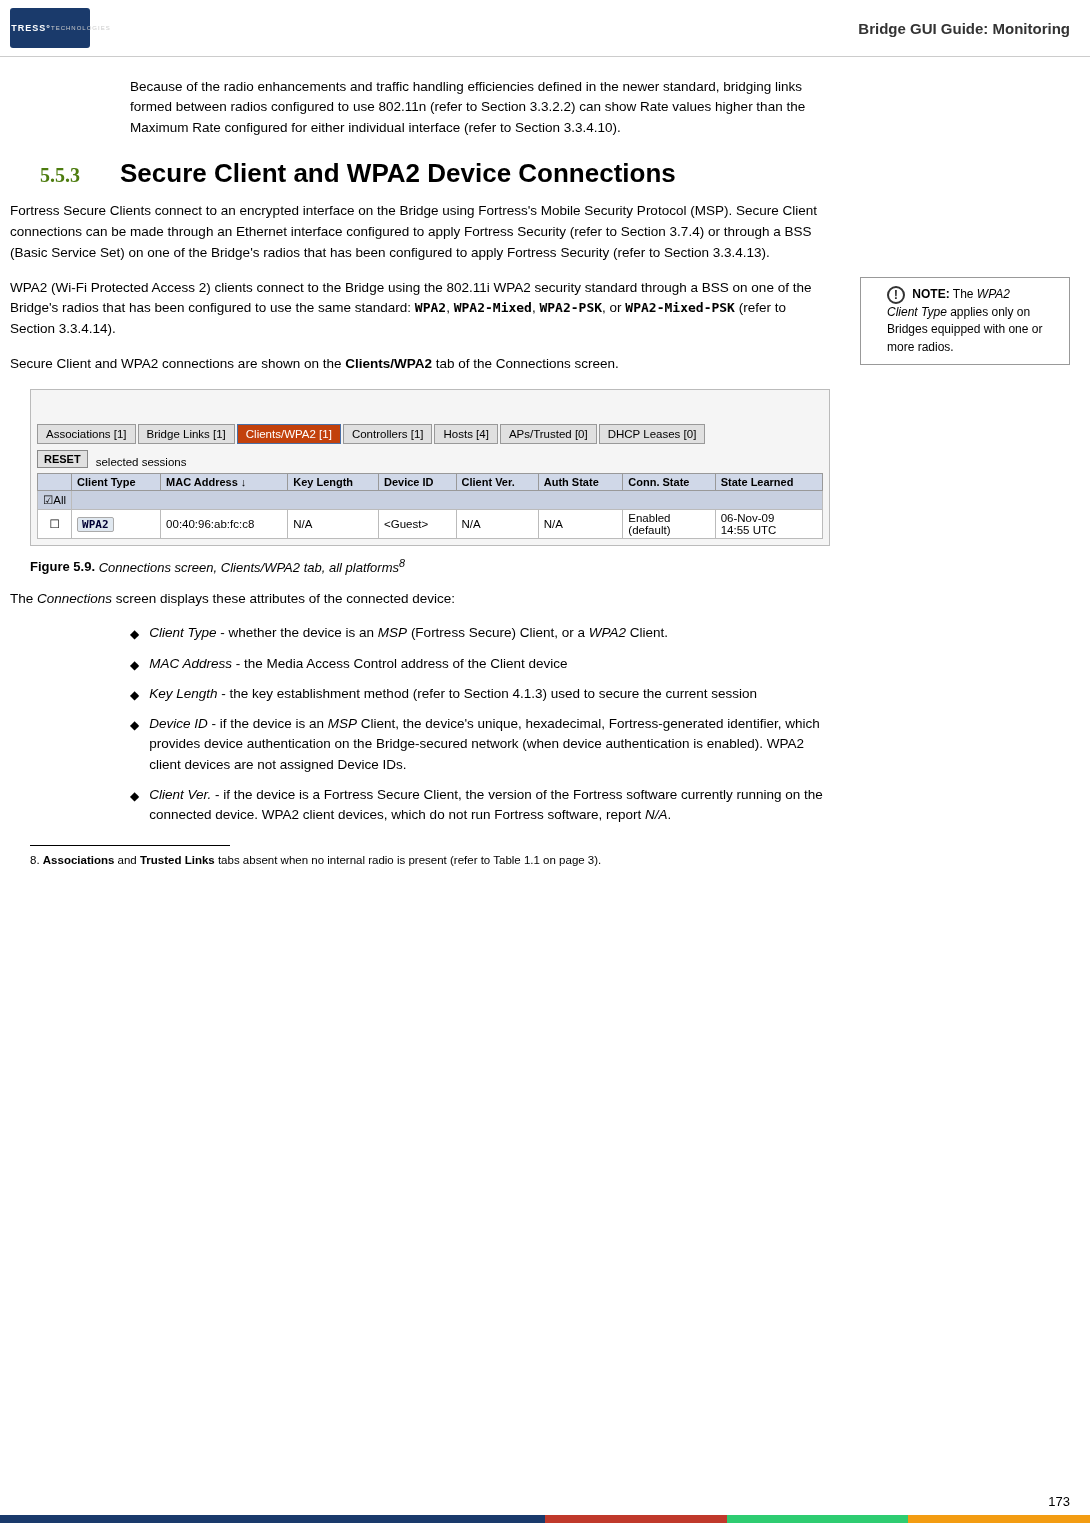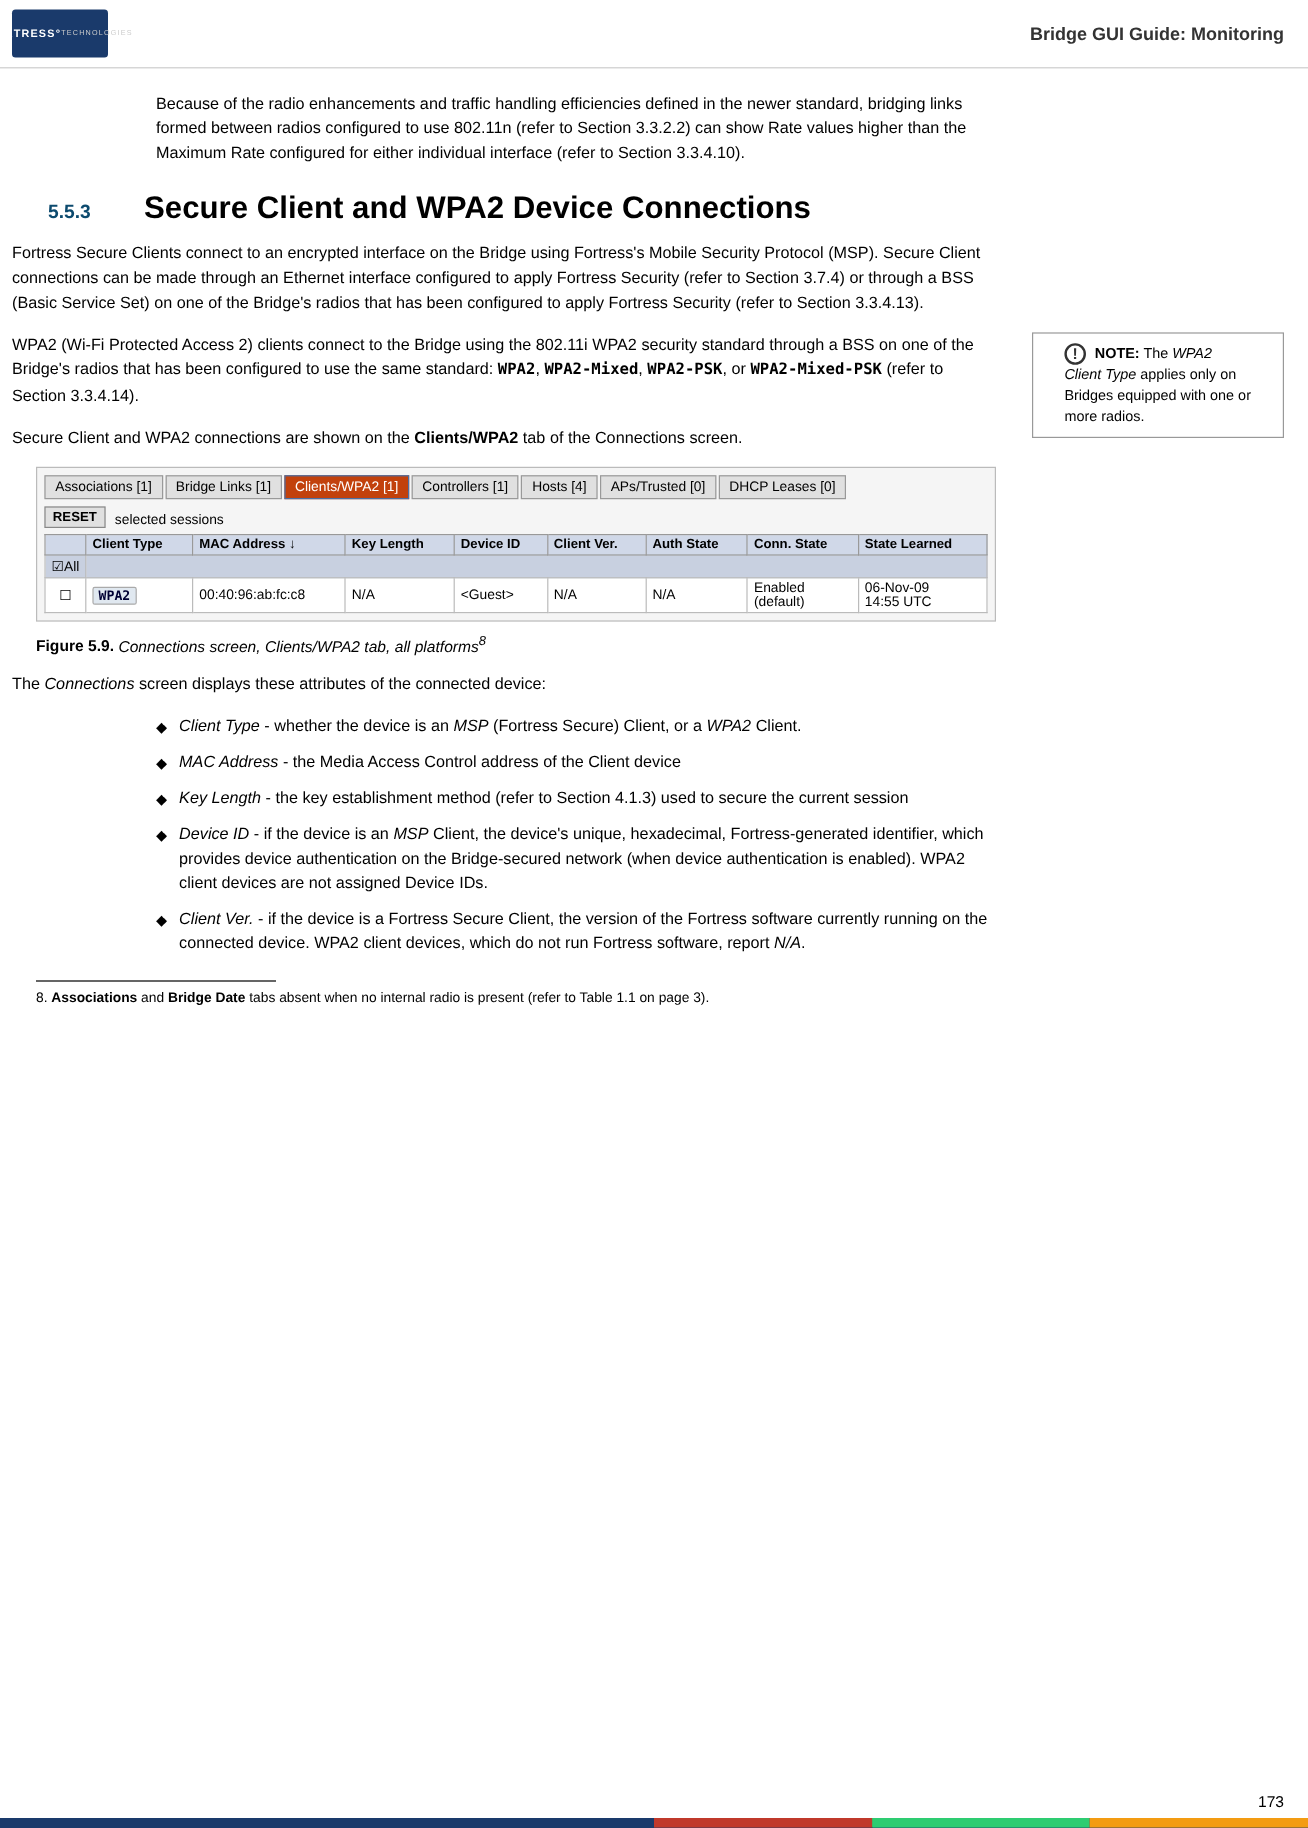--- a/index.html
+++ b/index.html
@@ -70,26 +70,27 @@
       font-size: 13.5px;
       line-height: 1.5;
     }
     
     .section-heading {
       display: flex;
       align-items: baseline;
       margin-bottom: 12px;
     }
     .section-number {
-      font-size: 16px;
-      font-weight: bold;
-      color: #0c4a6e;
+      font-size: 20px;
+      font-weight: bold;
+      color: #4d7c0f;
       margin-left: 30px;
       margin-right: 20px;
       min-width: 60px;
+      font-family: Liberation Serif, serif;
     }
     .section-title {
       font-size: 26px;
       font-weight: bold;
       color: #000;
     }
     
     .body-text {
       font-size: 13.5px;
       line-height: 1.55;
@@ -137,20 +138,21 @@
       border: 1px solid #bbb;
       background: #f5f5f5;
       padding: 6px;
       font-size: 12px;
     }
     .tab-bar {
       display: flex;
       gap: 2px;
       margin-bottom: 6px;
       flex-wrap: wrap;
+      margin-top: 28px;
     }
     .tab {
       padding: 3px 8px;
       background: #e0e0e0;
       border: 1px solid #999;
       font-size: 11.5px;
       cursor: pointer;
       color: #000;
     }
     .tab.active {
@@ -409,21 +411,21 @@
 
         <div class="bullet-item">
           <span class="bullet-diamond">◆</span>
           <span class="bullet-text"><em>Client Ver.</em> - if the device is a Fortress Secure Client, the version of the Fortress software currently running on the connected device. WPA2 client devices, which do not run Fortress software, report <em>N/A</em>.</span>
         </div>
 
       </div>
 
       <div class="footnote-divider"></div>
       <div class="footnote">
-        <span>8.&nbsp;</span><strong>Associations</strong><span> and </span><strong>Bridge Date</strong><span> tabs absent when no internal radio is present (refer to Table 1.1 on page 3).</span>
+        <span>8.&nbsp;</span><strong>Associations</strong><span> and </span><strong>Trusted Links</strong><span> tabs absent when no internal radio is present (refer to Table 1.1 on page 3).</span>
       </div>
 
     </div>
 
     <div class="right-column">
       <div style="margin-top: 200px;">
         <div class="note-box">
           <span class="note-icon">!</span>
           <span class="note-label">NOTE:</span>
           <span> The <em>WPA2 Client Type</em> applies only on Bridges equipped with one or more radios.</span>

